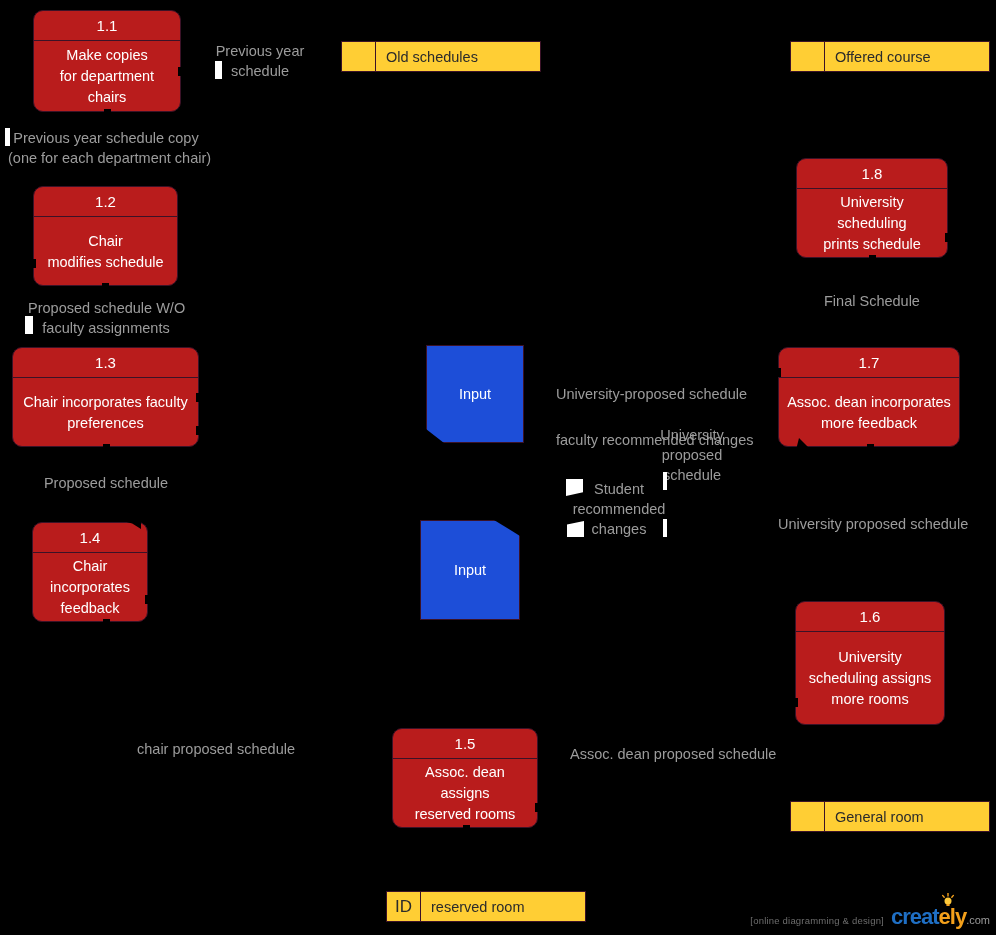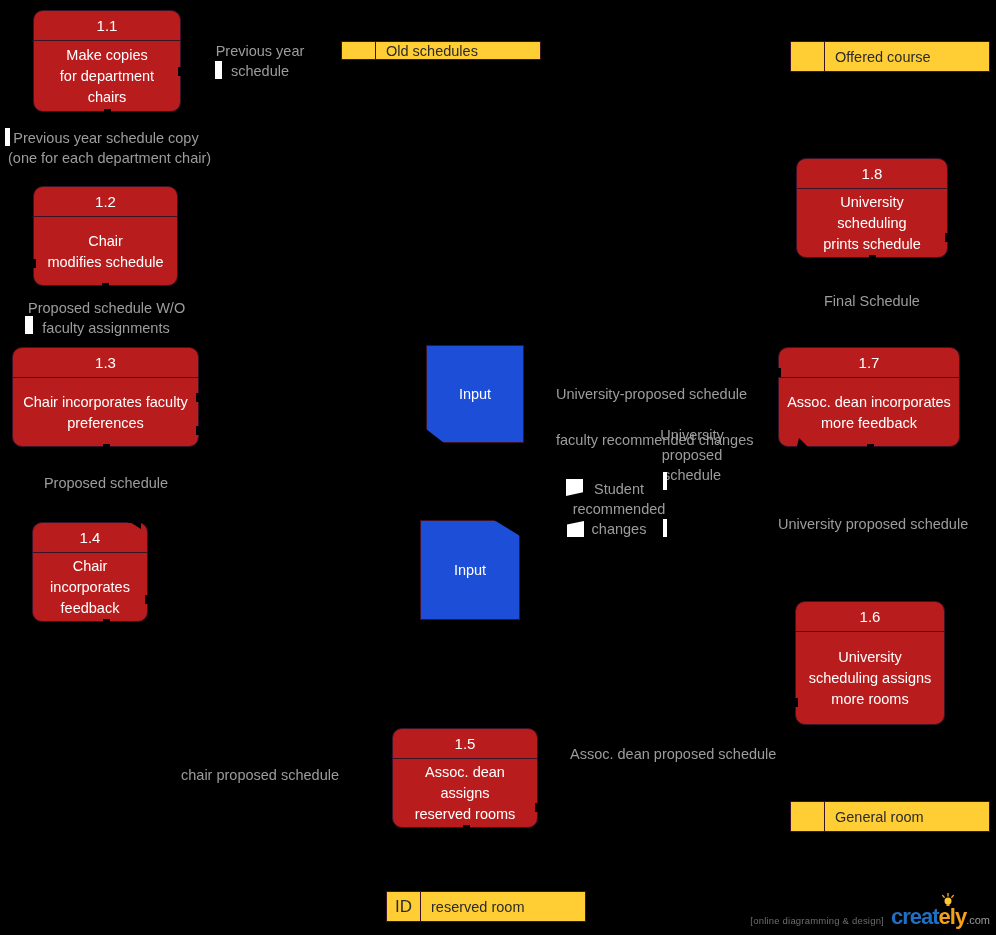--- a/index.html
+++ b/index.html
@@ -162,21 +162,21 @@
     <div class="notch notch-l" style="top:20px;"></div>
   </div>
 
   <div class="proc" style="left:796px;top:158px;width:152px;height:100px;">
     <div class="pid">1.8</div>
     <div class="pbody" style="height:69px;">University scheduling<br>prints schedule</div>
     <div class="notch notch-b" style="left:72px;"></div>
     <div class="notch notch-r" style="top:74px;"></div>
   </div>
 
-  <div class="store" style="left:341px;top:41px;width:200px;height:19px;">
+  <div class="store" style="left:341px;top:41px;width:200px;height:31px;">
     <div class="sid"></div>
     <div class="slabel">Old schedules</div>
   </div>
 
   <div class="store" style="left:790px;top:41px;width:200px;height:31px;">
     <div class="sid"></div>
     <div class="slabel">Offered course</div>
   </div>
 
   <div class="store" style="left:790px;top:801px;width:200px;height:31px;">
@@ -203,21 +203,21 @@
   <div class="wmark" style="left:215px;top:61px;width:7px;height:18px;"></div>
 
   <div class="lbl ctr" style="left:8px;top:128px;width:196px;">Previous year schedule copy<br>(one for each department chair)</div>
   <div class="wmark" style="left:5px;top:128px;width:5px;height:18px;"></div>
 
   <div class="lbl ctr" style="left:28px;top:298px;width:156px;">Proposed schedule W/O<br>faculty assignments</div>
   <div class="wmark" style="left:25px;top:316px;width:8px;height:18px;"></div>
 
   <div class="lbl ctr" style="left:28px;top:473px;width:156px;">Proposed schedule</div>
 
-  <div class="lbl ctr" style="left:130px;top:765px;width:172px;margin-left:44px;">chair proposed schedule</div>
+  <div class="lbl ctr" style="left:130px;top:739px;width:172px;">chair proposed schedule</div>
 
   <div class="lbl" style="left: 556px; top: 384px;">University-proposed schedule</div>
 
   <div class="lbl" style="left: 556px; top: 386px; margin-top: 44px;">faculty recommended changes</div>
 
   <div class="lbl ctr" style="left:648px;top:425px;width:88px;">University<br>proposed<br>schedule</div>
   <div class="wmark" style="left:663px;top:472px;width:4px;height:18px;"></div>
   <div class="wmark" style="left:663px;top:519px;width:4px;height:18px;"></div>
 
   <div class="lbl ctr" style="left:566px;top:479px;width:106px;">Student<br>recommended<br>changes</div>

